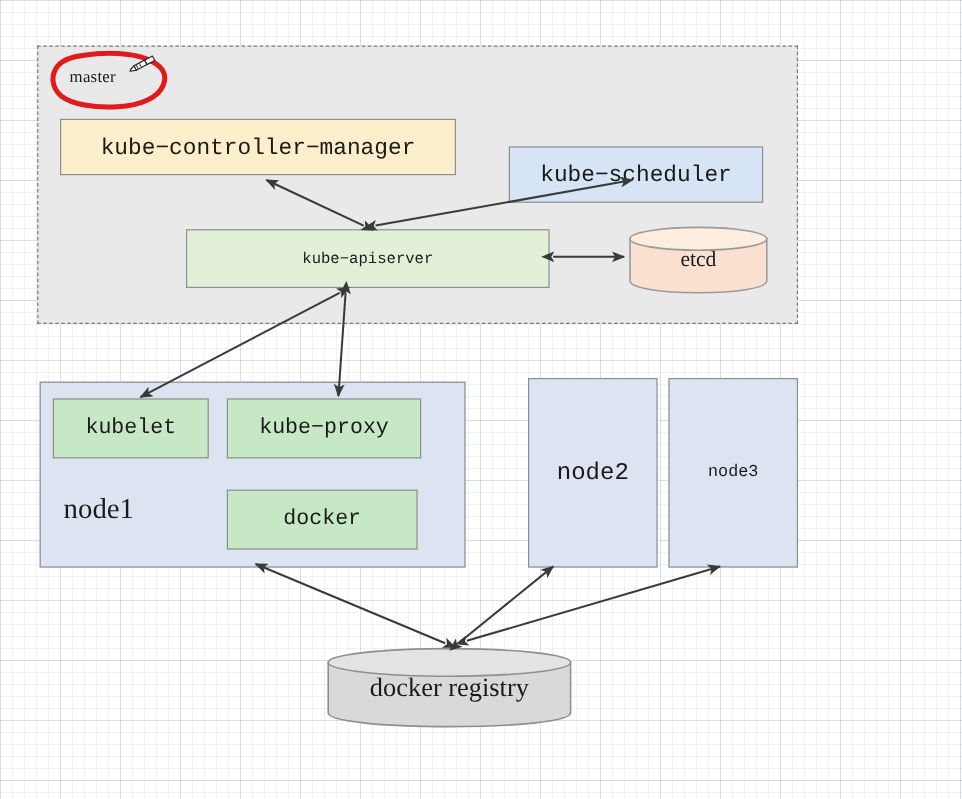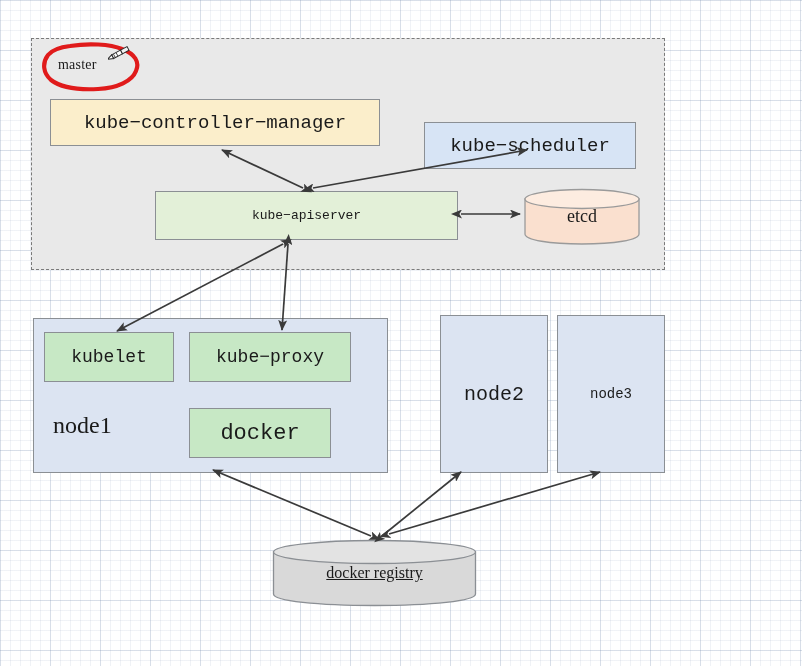--- a/index.html
+++ b/index.html
@@ -93,39 +93,39 @@
   }
   #kubelet{
     left:44px;top:332px;width:130px;height:50px;
     background:#c7e8c5;font-size:18px;
   }
   #kube-proxy{
     left:189px;top:332px;width:162px;height:50px;
     background:#c7e8c5;font-size:18px;
   }
   #docker{
-    left:189px;top:408px;width:142px;height:50px;
-    background:#c7e8c5;font-size:22px;
+    left:189px;top:408px;width:159px;height:50px;
+    background:#c7e8c5;font-size:18px;
   }
   #node2{
     left:416px;top:315px;width:108px;height:158px;
     background:#dce4f2;font-size:20px;margin-left:24px;
   }
   #node3{
     left:557px;top:315px;width:108px;height:158px;
     background:#dce4f2;font-size:14px;
   }
 
   #registry-shape{
     position:absolute;left:272px;top:539px;width:205px;height:68px;
   }
   #registry-label{
     position:absolute;left:272px;top:539px;width:205px;height:68px;
     display:flex;align-items:center;justify-content:center;
-    font-size:16px;color:#1a1a1a;pointer-events:none;text-decoration:underline;
+    font-size:22px;color:#1a1a1a;pointer-events:none;
   }
 
   #arrow-layer{
     position:absolute;left:0;top:0;width:802px;height:666px;
     pointer-events:none;
   }
 </style>
 </head>
 <body>
 

